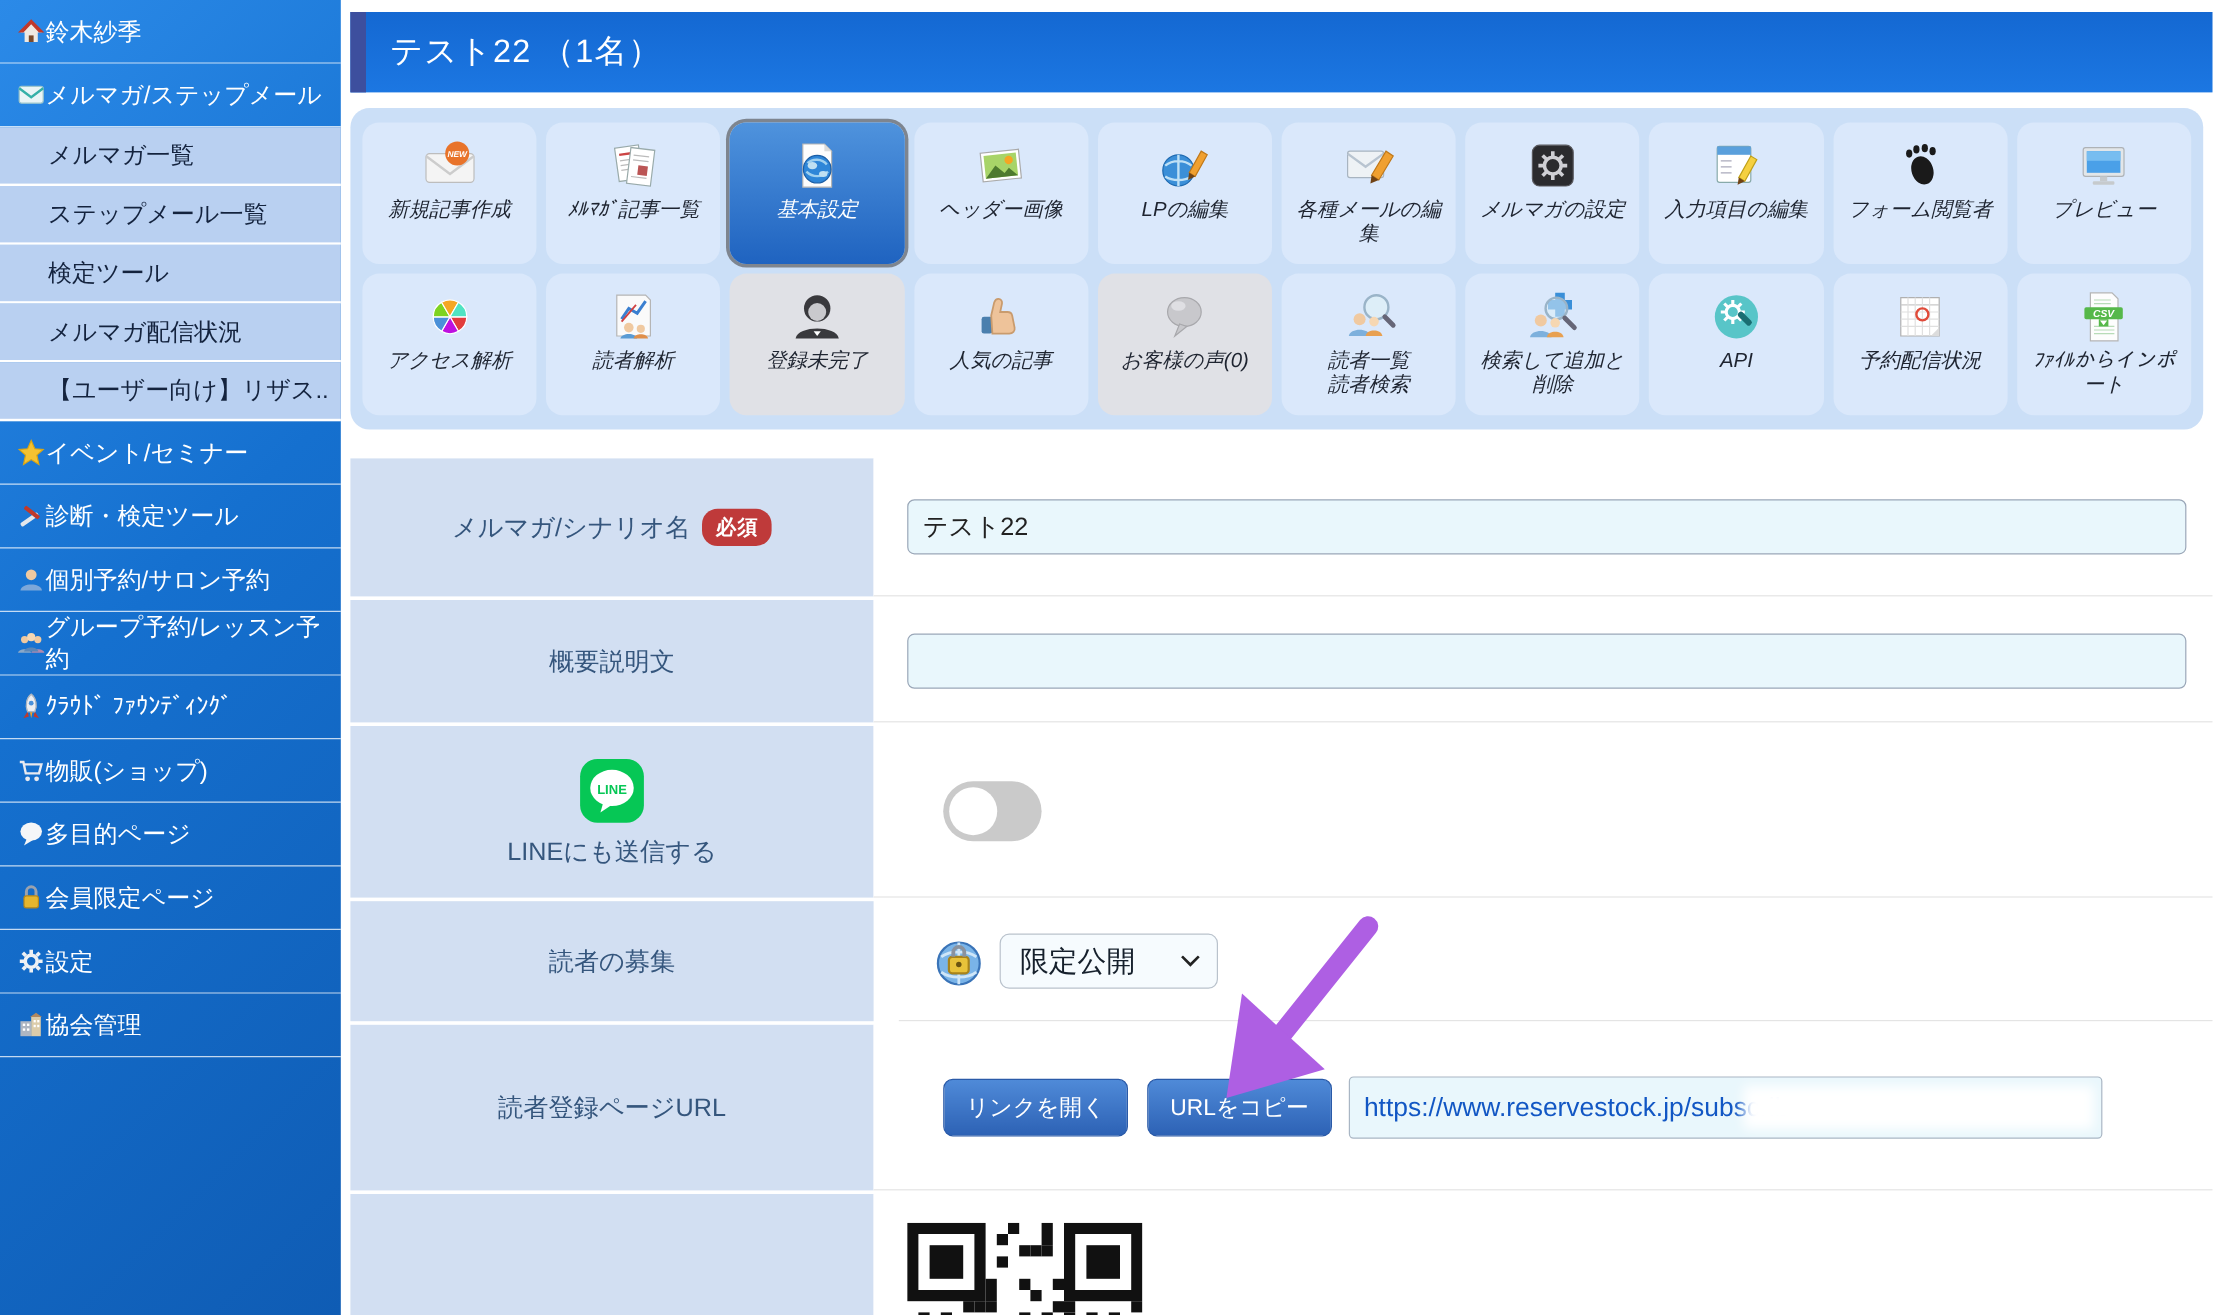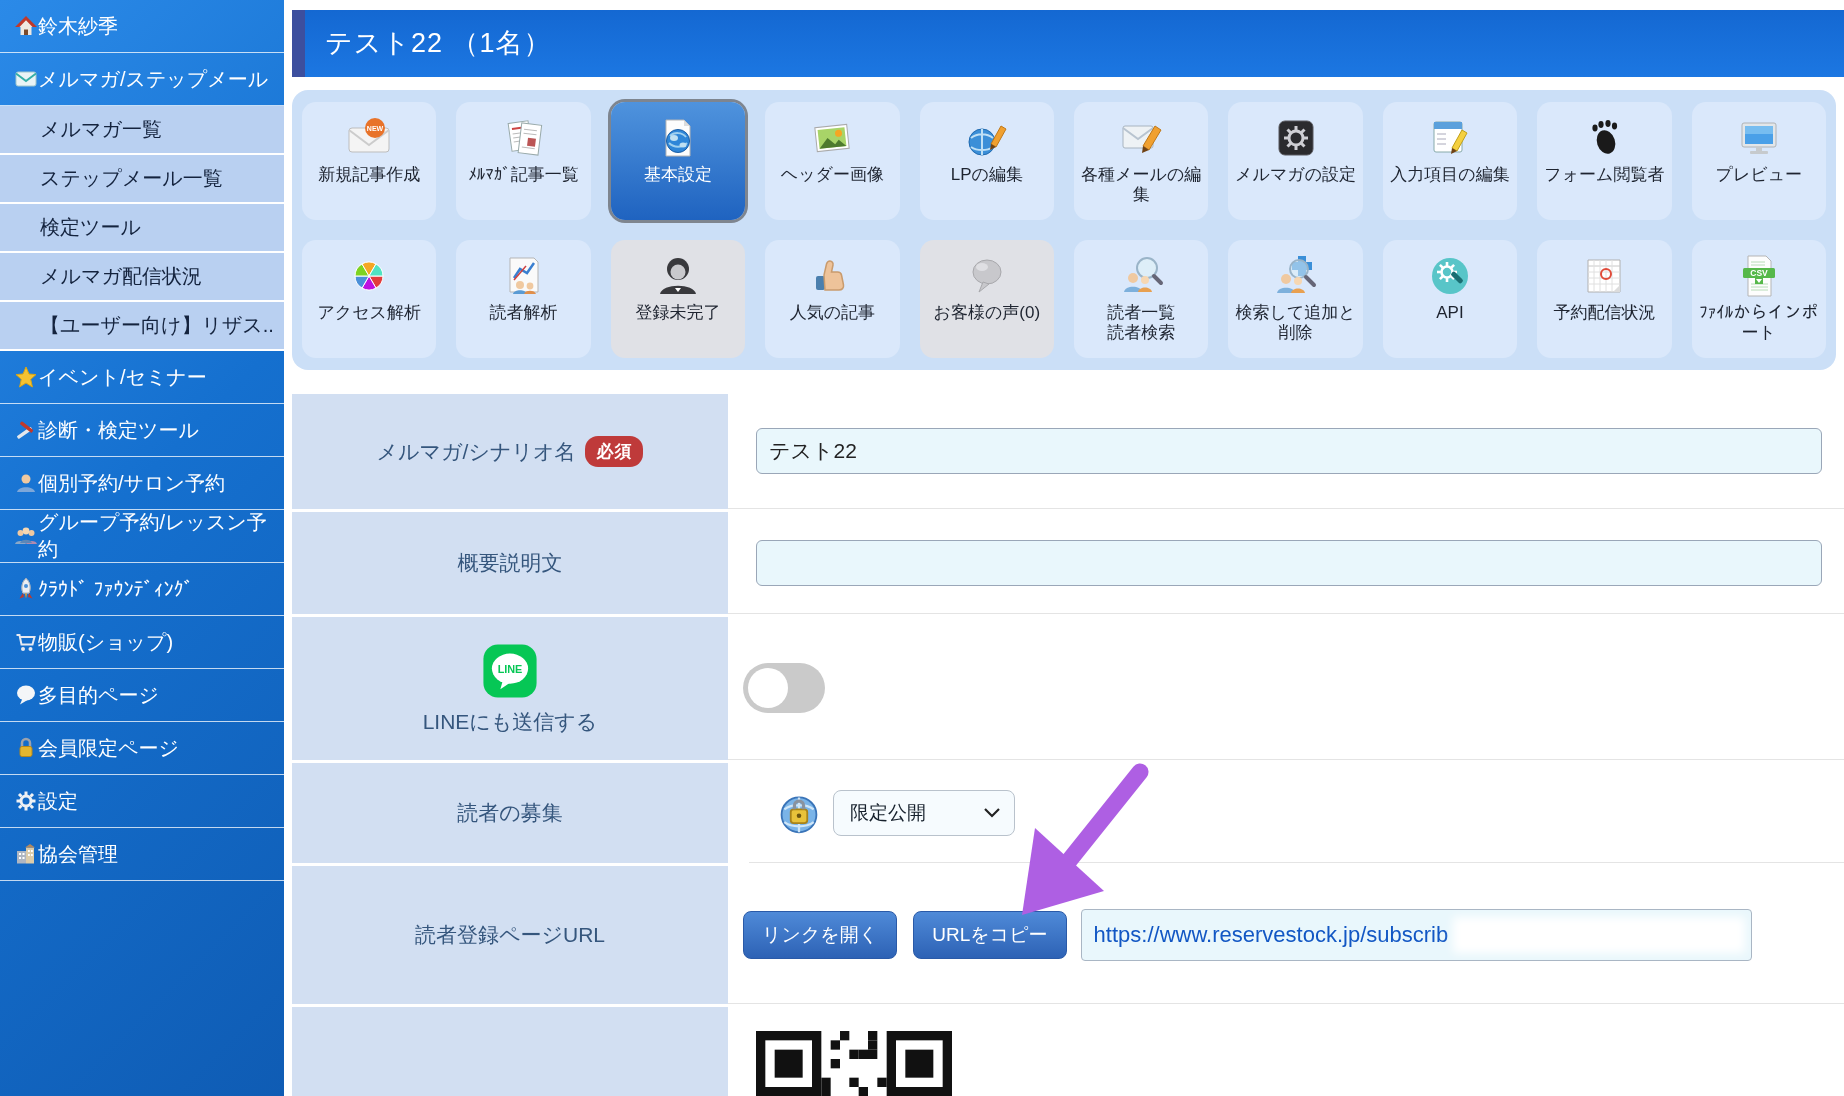--- a/index.html
+++ b/index.html
@@ -18,21 +18,21 @@
   .side-item .s-ico svg{width:24px;height:24px;display:block;}
 
   
   #main{position:absolute;left:292px;top:0;right:0;bottom:0;}
   #titlebar{position:relative;margin-top:10px;height:67px;
     background:linear-gradient(180deg,#1468d2,#1c77e2);}
   #titlebar::before{content:"";position:absolute;left:0;top:0;bottom:0;width:13px;background:#3d4f9e;}
   #page-title{color:#fff;font-size:27px;letter-spacing:1px;line-height:67px;padding-left:33px;}
 
   #icon-grid{margin:13px 8px 0 0;background:#cbdff7;border-radius:16px;
-    padding:12px 10px;display:grid;grid-template-columns:repeat(10,1fr);gap:20px;}
+    padding:12px 10px;display:grid;grid-template-columns:repeat(10,1fr);gap:8px;font-style:italic;}
   .tile{background:#dae8fb;border-radius:14px;height:118px;display:flex;flex-direction:column;
     align-items:center;padding-top:12px;box-sizing:border-box;cursor:pointer;}
   .tile .t-ico{width:48px;height:48px;}
   .tile .t-ico svg{width:48px;height:48px;display:block;}
   .tile .t-label{margin-top:3px;font-size:17px;line-height:1.2;color:#1e2430;text-align:center;white-space:pre-line;}
   .tile.gray{background:#e0e1e6;}
   .tile.active{background:linear-gradient(180deg,#4f93dd,#1f63c0);box-shadow:0 0 0 3px #7e858f;}
   .tile.active .t-label{color:#fff;}
 
   
@@ -43,29 +43,29 @@
   .flabel .lab-line{display:flex;align-items:center;gap:10px;justify-content:center;}
   .fcontent{flex:1;background:#fff;border-bottom:1px solid #e4e4e4;display:flex;
     align-items:center;position:relative;}
   .h1{height:115px;} .h2{height:102px;} .h3{height:143px;} .h4{height:100px;gap:21px;} .h5{height:138px;} .h6{height:130px;}
 
   .req-badge{background:var(--badge-red,#bf3a3a);color:#fff;font-size:17px;font-weight:bold;
     padding:4px 11px;border-radius:13px;letter-spacing:1px;}
   .text-input{height:44px;background:#e9f7fc;border:1px solid #9aa7b8;border-radius:6px;
     font-size:21px;color:#222;padding:0 12px;outline:none;flex:1;margin-right:22px;
     font-family:"Liberation Sans","DejaVu Sans",sans-serif;}
-  .pad28{padding-left:28px;} .pad38{padding-left:15px;}
+  .pad28{padding-left:28px;} .pad38{padding-left:58px;}
 
   .line-badge{width:58px;height:58px;}
   .toggle{width:82px;height:50px;border-radius:25px;background:#cacaca;position:relative;cursor:pointer;}
   .toggle .knob{position:absolute;left:5px;top:5px;width:40px;height:40px;border-radius:50%;background:#fff;}
 
   .select-box{margin-left:12px;width:182px;height:46px;background:#f6fbfe;border:1px solid #b9c2cc;
     border-radius:8px;display:flex;align-items:center;justify-content:space-between;
-    padding:0 14px 0 16px;font-size:19px;color:#16202c;cursor:pointer;box-sizing:border-box;}
+    padding:0 14px 0 16px;font-size:24px;color:#16202c;cursor:pointer;box-sizing:border-box;}
   .chev{width:16px;height:10px;}
 
   .btn-blue{height:48px;border:1px solid #2a5aa8;border-radius:8px;color:#fff;font-size:19px;
     padding:0 18px;background:linear-gradient(180deg,#4f8ad8,#2d62b5);cursor:pointer;
     font-family:"Liberation Sans","DejaVu Sans",sans-serif;}
   .url-field{flex:1;margin-left:14px;margin-right:92px;height:50px;background:#e9f7fc;
     border:1px solid #a9b6c4;border-radius:4px;display:flex;align-items:center;
     padding-left:12px;position:relative;overflow:hidden;}
   .url-text{font-size:22px;color:var(--url-blue,#1257c4);white-space:nowrap;}
   .url-blur{position:absolute;right:6px;top:7px;width:292px;height:36px;background:#fff;

